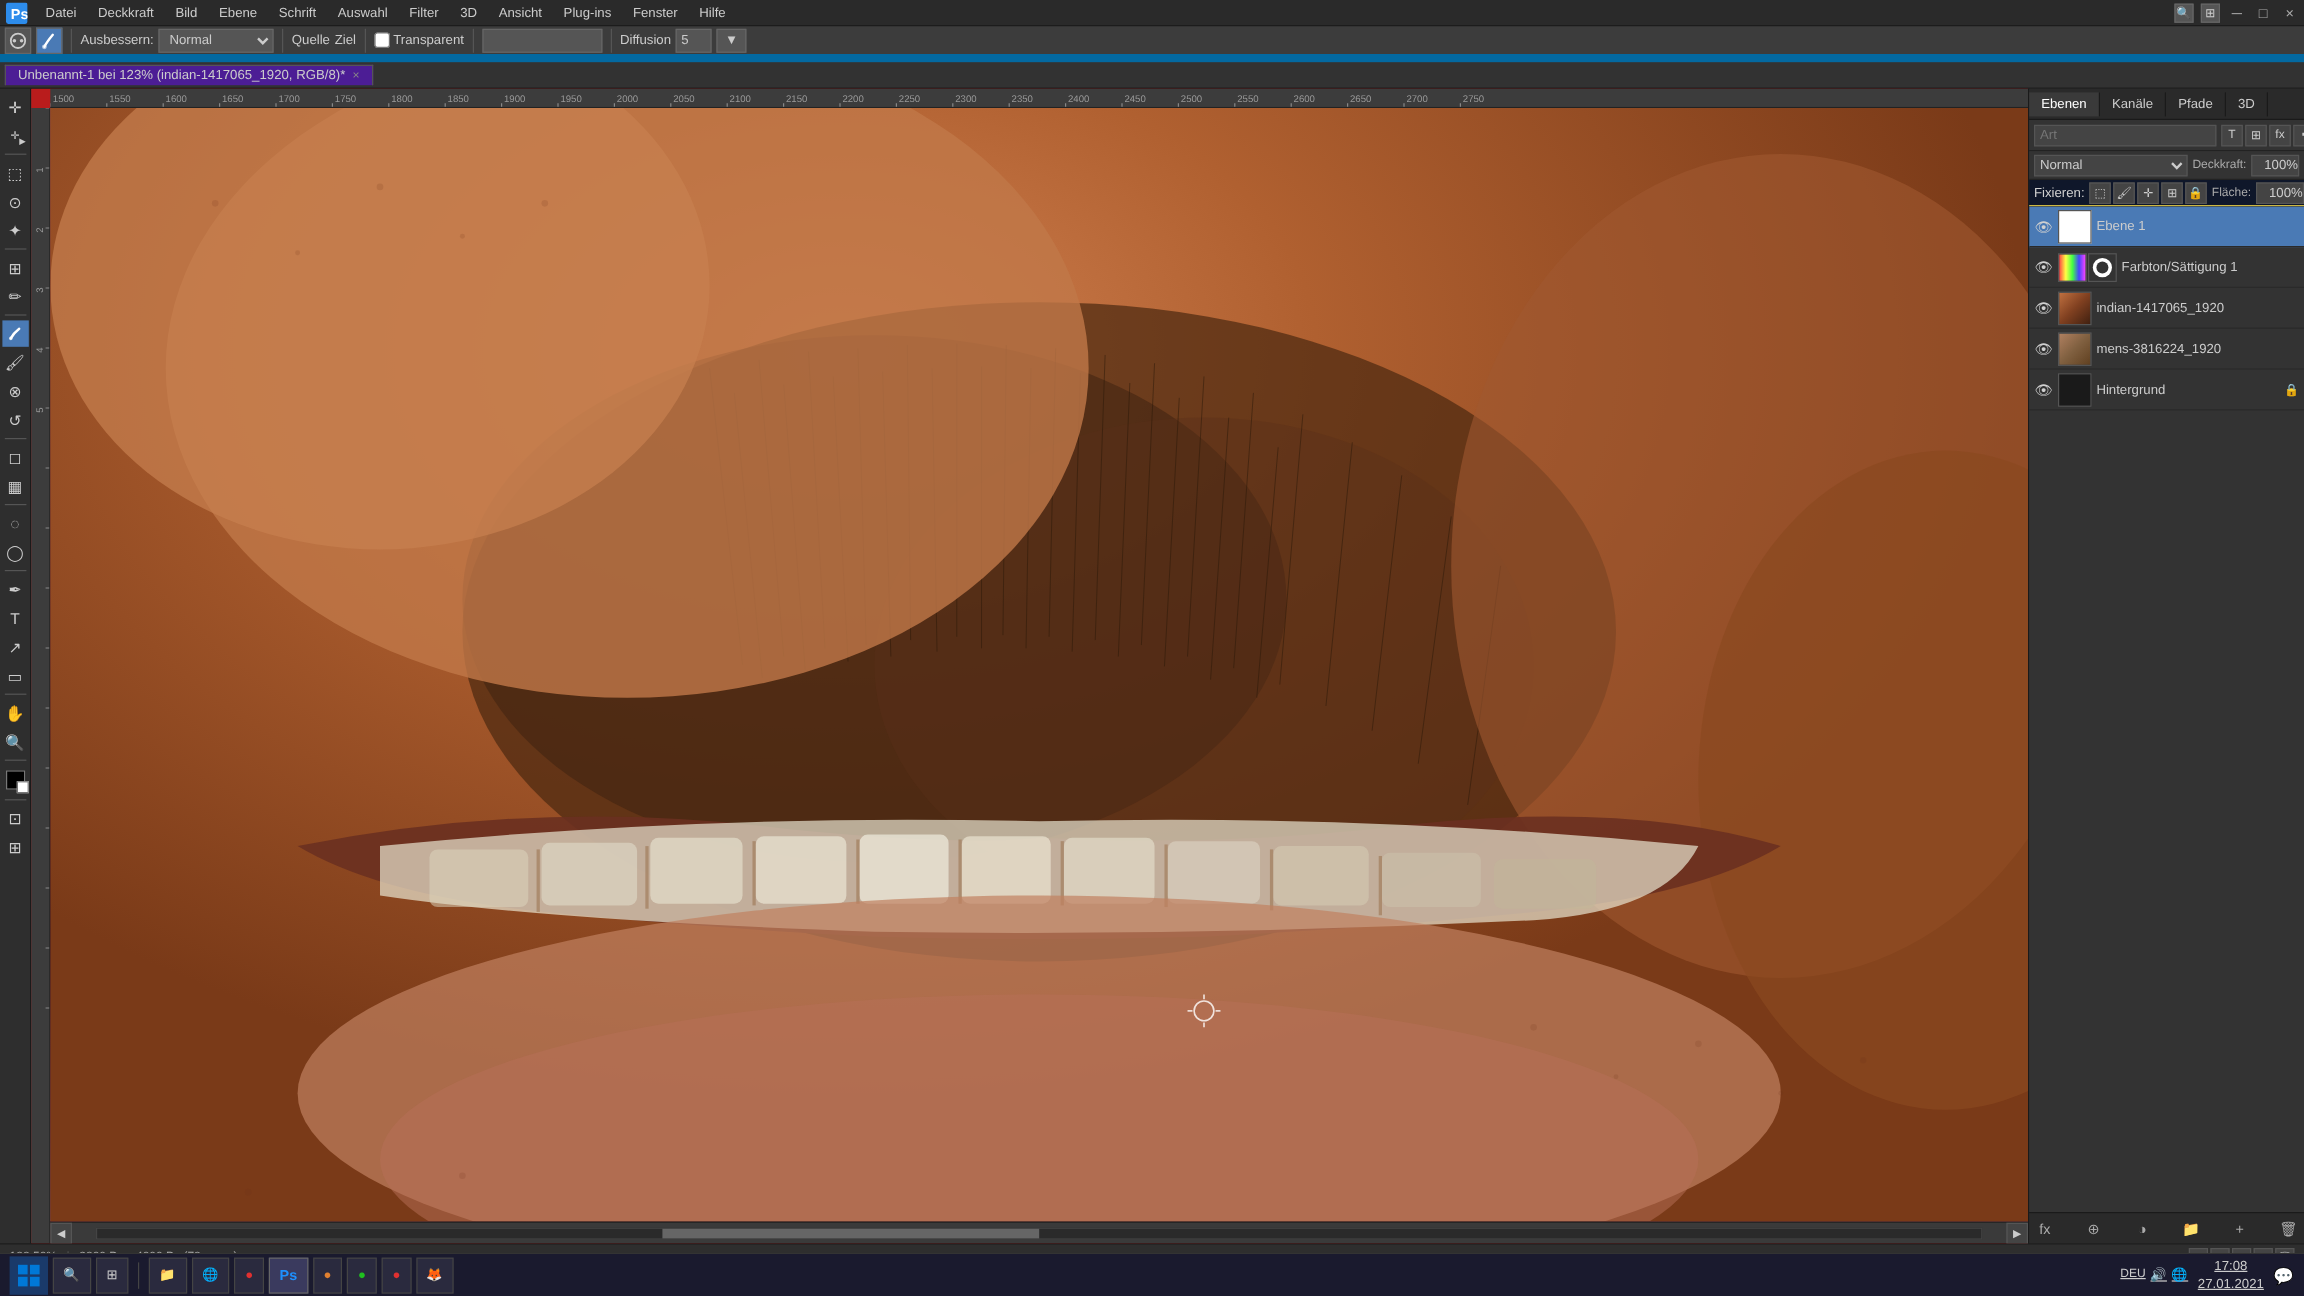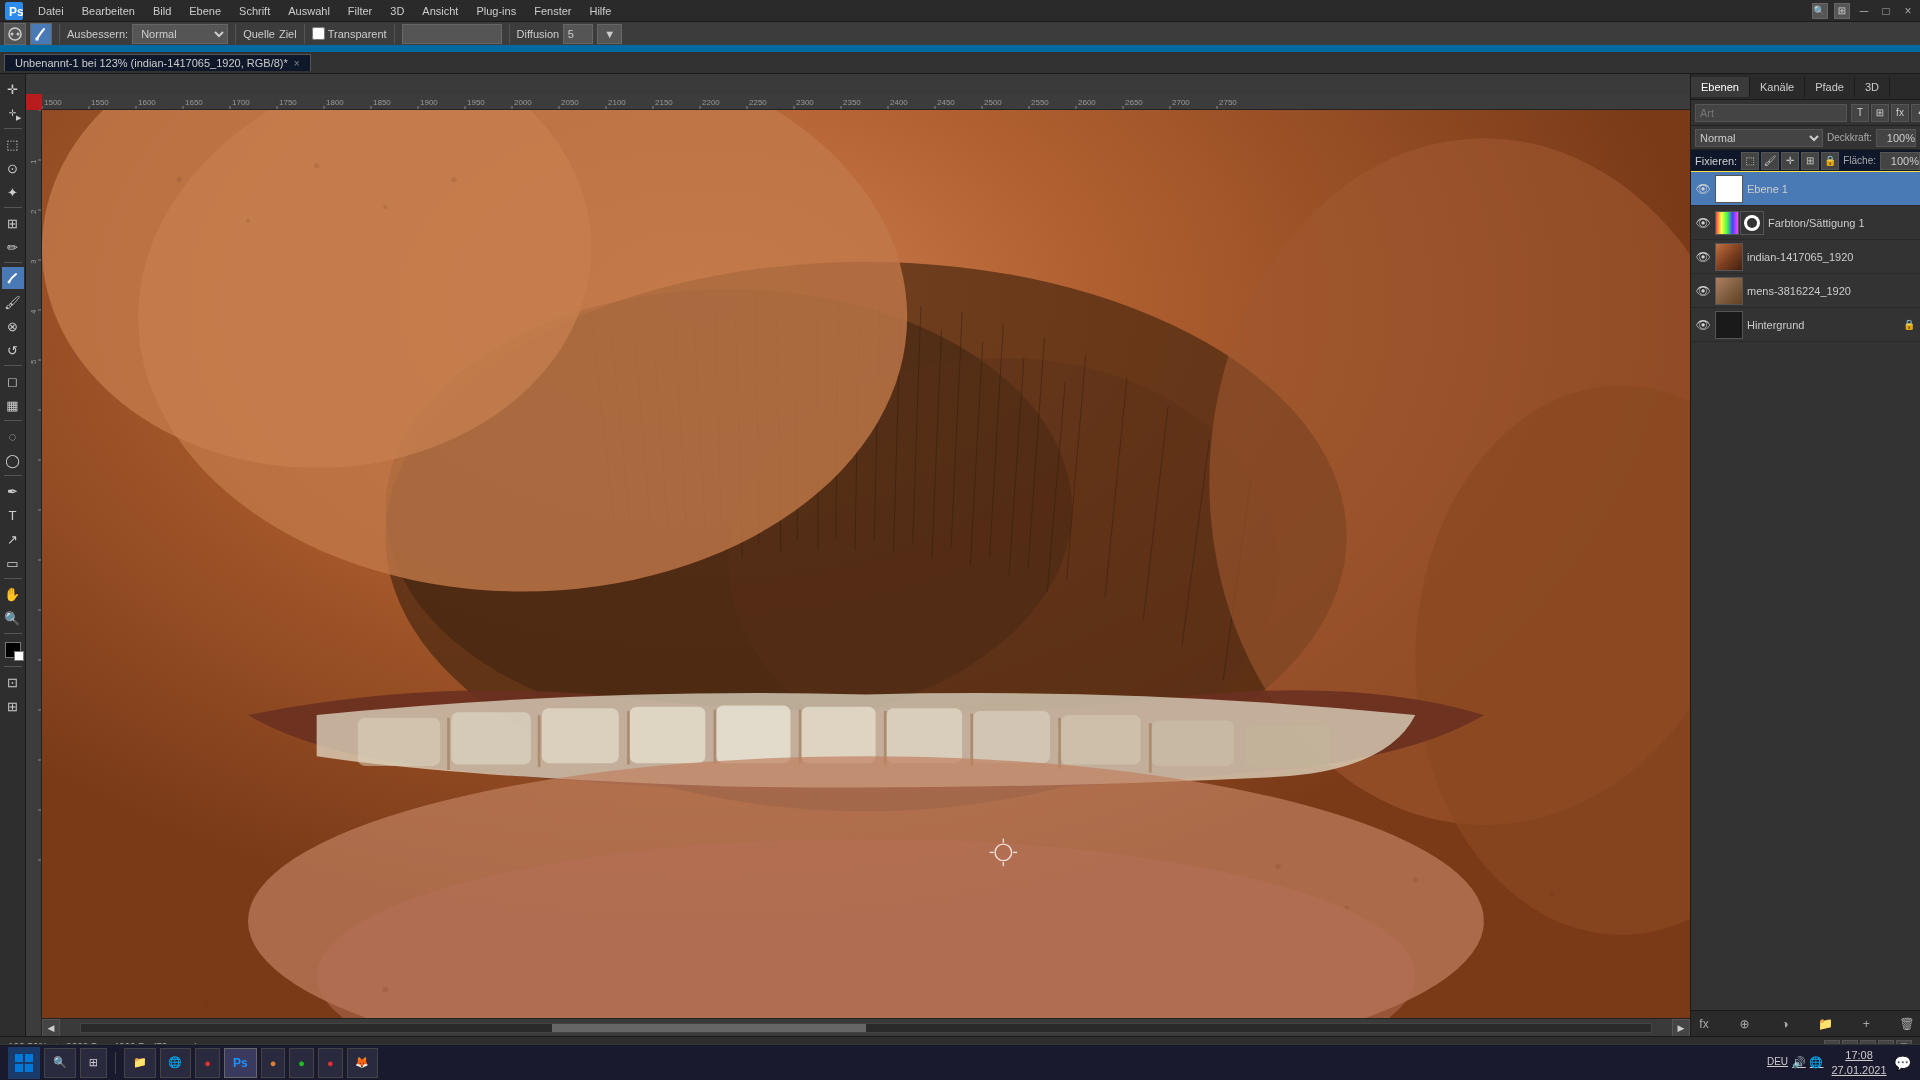--- a/index.html
+++ b/index.html
@@ -26,37 +26,37 @@
     .opt-checkbox-wrap { display: flex; align-items: center; gap: 3px; }
     .opt-input-num { background: #555; border: 1px solid #666; color: #ccc; font-size: 11px; height: 20px; width: 30px; text-align: center; }
     .opt-sep { width: 1px; height: 20px; background: #555; margin: 0 3px; }
 
     
     #tabbar {
       width: 100%; height: 22px; background: #323232; display: flex; align-items: center;
       border-bottom: 1px solid #1a1a1a; padding: 0 4px;
     }
     .tab { background: #4a4a4a; border: 1px solid #555; border-bottom: none; padding: 2px 10px; font-size: 11px; color: #ccc; cursor: pointer; display: flex; align-items: center; gap: 6px; }
-    .tab.active { background: #0f172a; }
+    .tab.active { background: #4c1d95; }
     .tab-close { font-size: 10px; color: #888; cursor: pointer; }
 
     
     #main-area { display: flex; width: 100%; height: calc(1080px - 22px - 30px - 22px - 22px - 22px); }
 
     
     #toolbar {
       width: 26px; background: #2e2e2e; border-right: 1px solid #1a1a1a;
       display: flex; flex-direction: column; align-items: center; padding: 4px 0; gap: 2px; overflow: hidden;
     }
     .tool-btn { width: 22px; height: 22px; display: flex; align-items: center; justify-content: center; cursor: pointer; font-size: 13px; color: #ccc; background: transparent; border: 1px solid transparent; }
     .tool-btn.active { background: #4a7ab5; }
     .tool-sep { width: 18px; height: 1px; background: #555; margin: 2px 0; }
 
     
-    #canvas-container { flex: 1; position: relative; overflow: hidden; background: #b91c1c; margin-top: 20px; }
+    #canvas-container { flex: 1; position: relative; overflow: hidden; background: #b91c1c; }
     #ruler-top { position: absolute; top: 0; left: 16px; right: 0; height: 16px; background: #3c3c3c; border-bottom: 1px solid #222; overflow: hidden; }
     #ruler-left { position: absolute; top: 16px; left: 0; width: 16px; bottom: 0; background: #3c3c3c; border-right: 1px solid #222; overflow: hidden; }
     #canvas-area { position: absolute; top: 16px; left: 16px; right: 0; bottom: 18px; overflow: hidden; }
 
     
     .photo-bg {
       position: absolute; top: 0; left: 0; right: 0; bottom: 0;
       background:
         radial-gradient(ellipse at 60% 30%, rgba(200,130,80,0.9) 0%, transparent 50%),
         radial-gradient(ellipse at 20% 20%, rgba(180,100,50,0.8) 0%, transparent 40%),
@@ -136,21 +136,21 @@
 <body>
 
 <div id="menubar">
   <div class="menu-logo">
     <svg viewBox="0 0 18 18">
         <rect width="18" height="18" fill="#2d8ceb" rx="2"></rect>
         <text x="4" y="14" font-size="12" fill="white" font-weight="bold">Ps</text>
       </svg>
   </div>
   <div class="menu-item">Datei</div>
-  <div class="menu-item">Bearbeiten</div>
+  <div class="menu-item">Deckkraft</div>
   <div class="menu-item">Bild</div>
   <div class="menu-item">Ebene</div>
   <div class="menu-item">Schrift</div>
   <div class="menu-item">Auswahl</div>
   <div class="menu-item">Filter</div>
   <div class="menu-item">3D</div>
   <div class="menu-item">Ansicht</div>
   <div class="menu-item">Plug-ins</div>
   <div class="menu-item">Fenster</div>
   <div class="menu-item">Hilfe</div>

